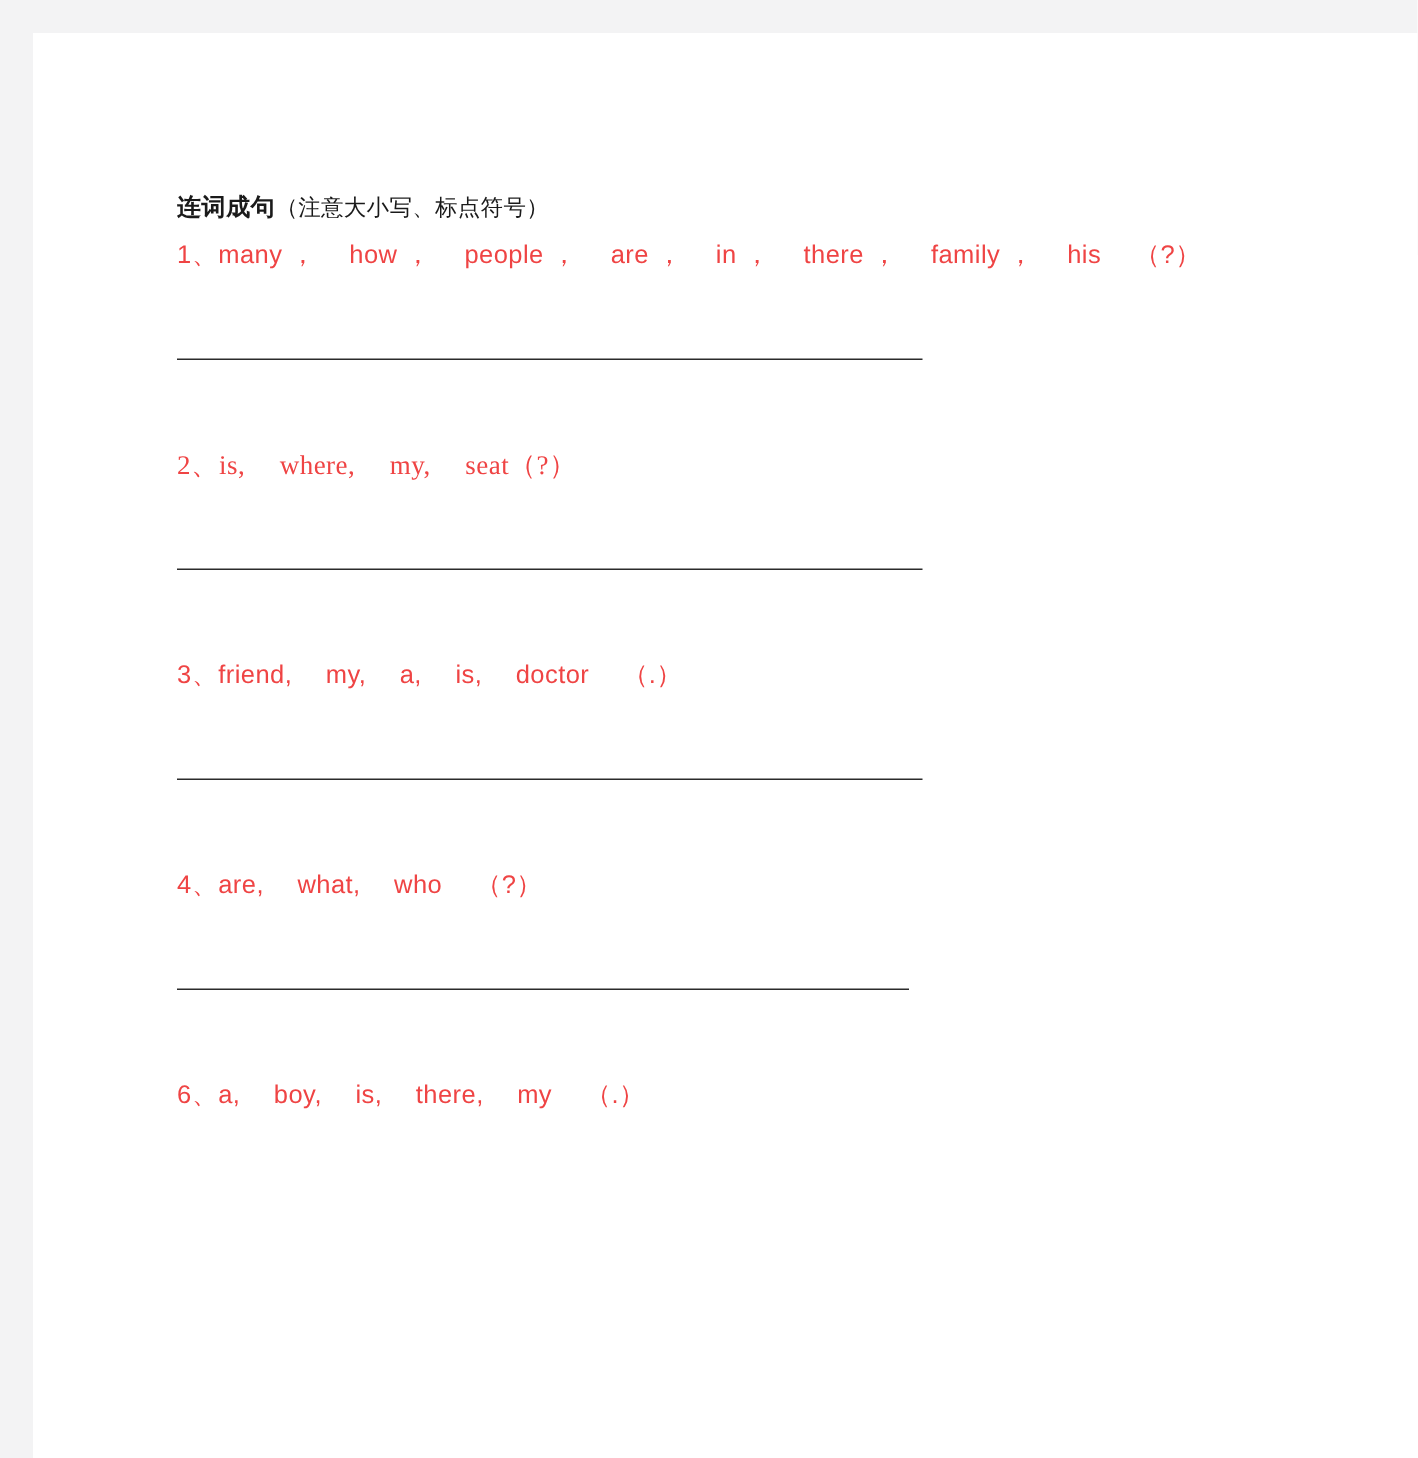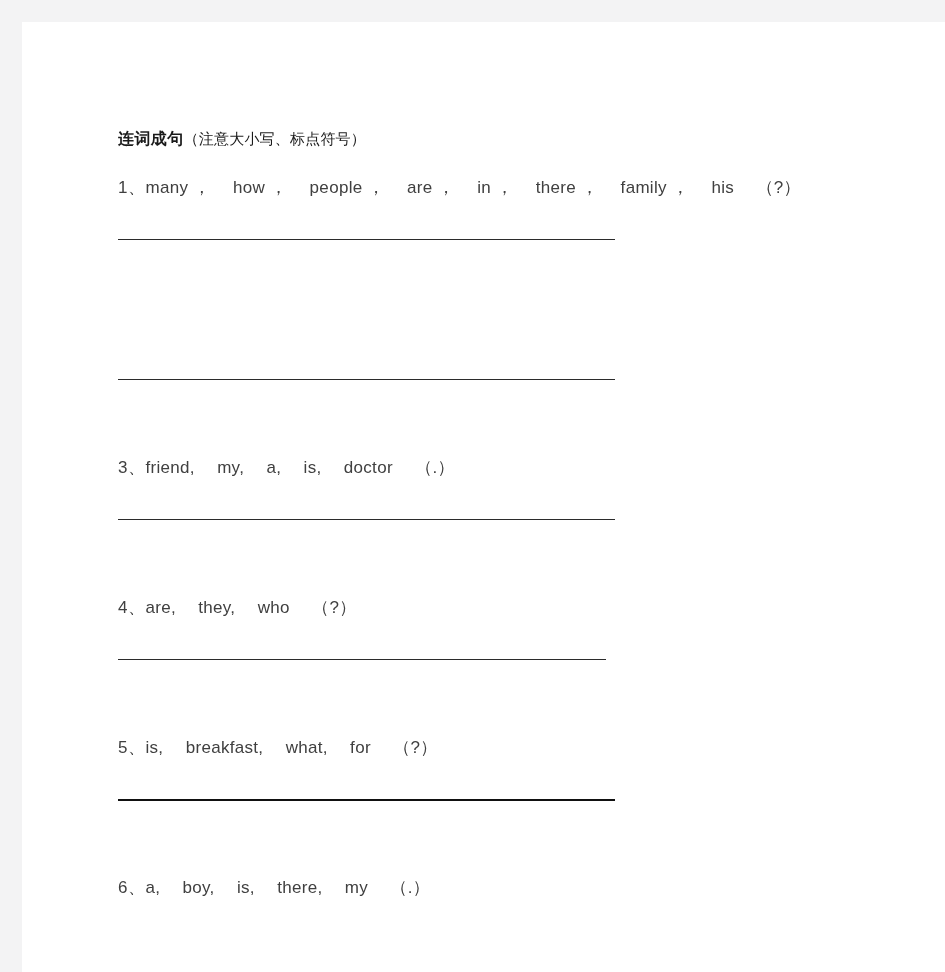--- a/index.html
+++ b/index.html
@@ -52,23 +52,23 @@
     top: 118px;
     width: 790px;
   }
   .q-block {
     position: relative;
     height: 140px;
   }
   .q-text {
     position: absolute;
     left: 0;
-    top: 36px;
+    top: 18px;
     white-space: nowrap;
-    color: #404040;
+    color: #ef4444;
     font-size: 17px;
     line-height: 24px;
   }
   .q-text.serif {
     font-family: "Liberation Serif", "DejaVu Serif", serif;
     font-size: 18px;
   }
   .q-num {
     letter-spacing: 0.5px;
   }
@@ -100,43 +100,40 @@
     <div class="q-list">
 
       <div class="q-block">
         <div class="q-text">
           <span class="q-num">1、</span><span class="q-words">many ，　 how ，　 people ，　 are ，　 in ，　 there ，　 family ，　 his 　（?）</span>
         </div>
         <div class="answer-line" style="width:497px"></div>
       </div>
 
       <div class="q-block">
+        <div class="q-text serif">
+          <span class="q-num">2、</span><span class="q-words">is,　 where,　 my,　 seat（?）</span>
+        </div>
         <div class="answer-line" style="width:497px"></div>
       </div>
 
       <div class="q-block">
         <div class="q-text">
           <span class="q-num">3、</span><span class="q-words">friend,　 my,　 a,　 is,　 doctor 　（.）</span>
         </div>
         <div class="answer-line" style="width:497px"></div>
       </div>
 
       <div class="q-block">
         <div class="q-text">
-          <span class="q-num">4、</span><span class="q-words">are,　 they,　 who 　（?）</span>
+          <span class="q-num">4、</span><span class="q-words">are,　 what,　 who 　（?）</span>
         </div>
         <div class="answer-line" style="width:488px"></div>
       </div>
 
-      <div class="q-block">
-        <div class="q-text">
-          <span class="q-num">5、</span><span class="q-words">is,　 breakfast,　 what,　 for 　（?）</span>
-        </div>
-        <div class="answer-line thick" style="width:497px"></div>
-      </div>
 
       <div class="q-block">
         <div class="q-text">
           <span class="q-num">6、</span><span class="q-words">a,　 boy,　 is,　 there,　 my 　（.）</span>
         </div>
       </div>
 
     </div>
   </div>
 </div>

